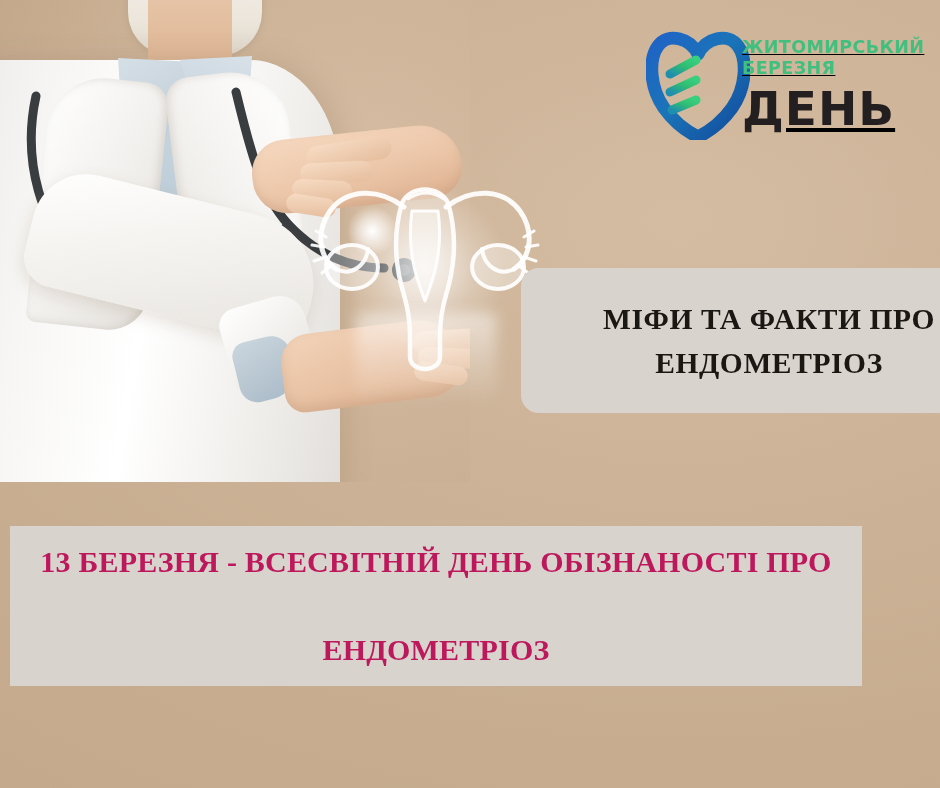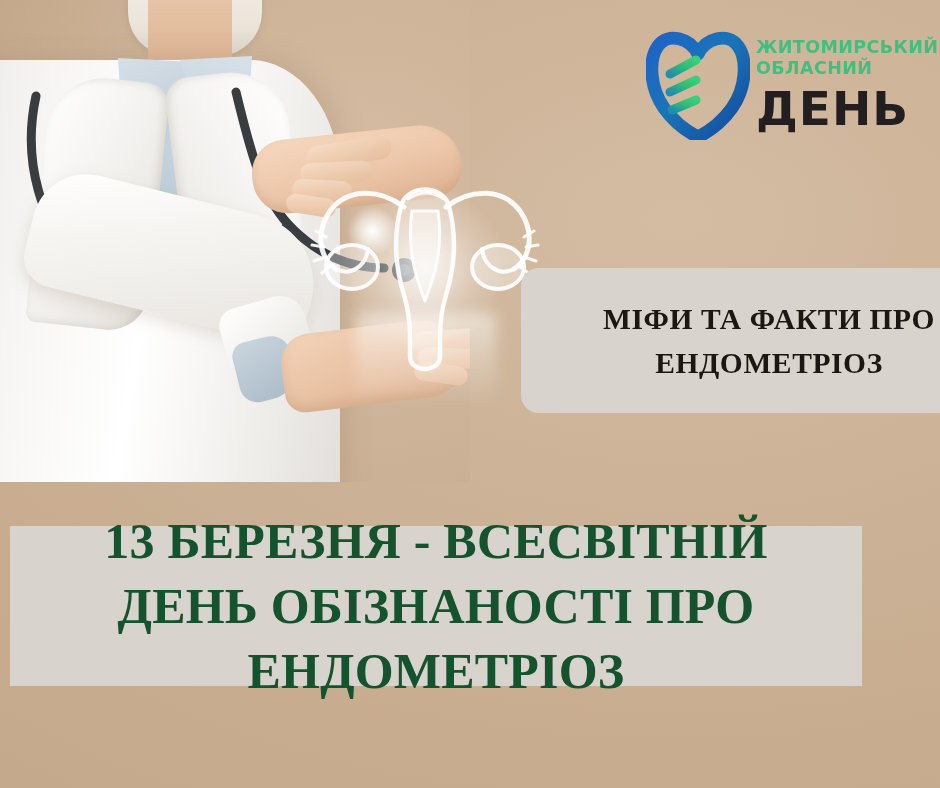--- a/index.html
+++ b/index.html
@@ -213,22 +213,23 @@
     left: 646px; top: 28px;
     width: 290px; height: 118px;
   }
   .logo-mark {
     position: absolute;
     left: 0; top: 2px;
     width: 104px; height: 110px;
   }
   .logo-text {
     position: absolute;
-    left: 110px; top: 0;
+    left: 96px; top: 0;
     width: 180px;
+    text-decoration: underline;
   }
   .logo-line1, .logo-line2 {
     font-family: "DejaVu Sans", sans-serif;
     font-weight: 700;
     font-size: 17.5px;
     letter-spacing: .4px;
     line-height: 21px;
     color: #41bf7e;
     white-space: nowrap;
   }
@@ -270,24 +271,24 @@
   .panel-bottom {
     left: 10px; top: 526px;
     width: 852px; height: 160px;
     display: flex;
     align-items: center;
     justify-content: center;
   }
   .panel-bottom .txt {
     font-family: "Liberation Serif", serif;
     font-weight: 700;
-    font-size: 50px;
-    line-height: 65px;
+    font-size: 30px;
+    line-height: 88px;
     letter-spacing: .2px;
-    color: #14532d;
+    color: #be185d;
     text-align: center;
     width: 816px;
   }
 </style>
 </head>
 <body>
 
 <div id="poster">
 
   <div class="bg-base"></div>
@@ -389,21 +390,21 @@
       <path d="M52 12 L52 96" stroke="url(#shieldGrad)" stroke-width="12" stroke-linecap="round" fill="none"></path>
 
       <g stroke="url(#barGrad)" stroke-width="9" stroke-linecap="round" fill="none">
         <path d="M24 44 L50 30"></path>
         <path d="M24 62 L50 50"></path>
         <path d="M26 80 L50 70"></path>
       </g>
     </svg>
     <div class="logo-text">
       <div class="logo-line1">ЖИТОМИРСЬКИЙ</div>
-      <div class="logo-line2">ОБЛАСНИЙ</div>
+      <div class="logo-line2">БЕРЕЗНЯ</div>
       <div class="logo-abbr">ДЕНЬ</div>
     </div>
   </div>
 
   <div class="panel panel-top">
     <div class="txt">МІФИ ТА ФАКТИ ПРО ЕНДОМЕТРІОЗ</div>
   </div>
 
   <div class="panel panel-bottom">
     <div class="txt">13 БЕРЕЗНЯ - ВСЕСВІТНІЙ ДЕНЬ ОБІЗНАНОСТІ ПРО ЕНДОМЕТРІОЗ</div>

